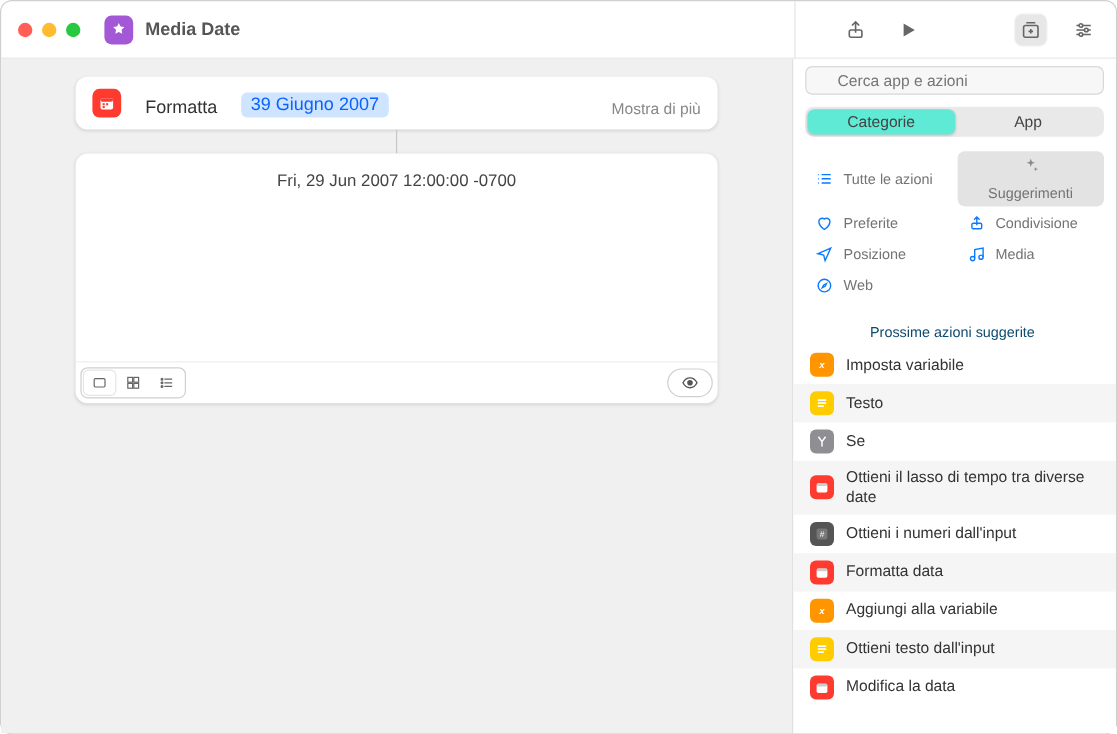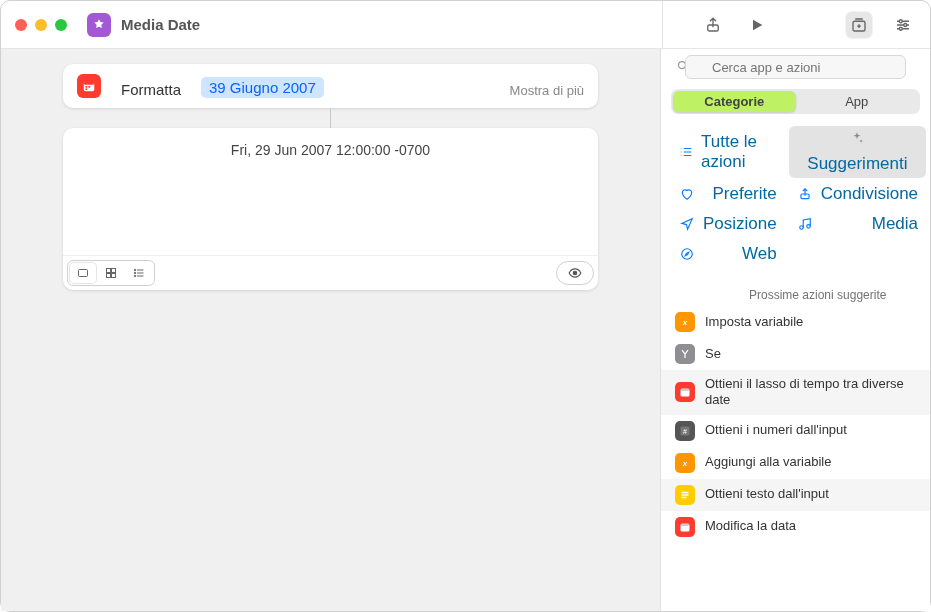--- a/index.html
+++ b/index.html
@@ -30,45 +30,45 @@
 .action-card { background: #fff; border-radius: 10px; box-shadow: 0 1px 3px rgba(0,0,0,0.12); padding: 10px 14px; display: flex; align-items: flex-end; gap: 20px; }
 .action-icon { width: 24px; height: 24px; border-radius: 6px; display: flex; align-items: center; justify-content: center; }
 .action-icon.red { background: #ff3b30; color: #fff; }
 .action-name { font-weight: 500; font-size: 15px; }
 .action-token { background: #cfe4ff; color: #0a63ff; font-weight: 500; font-size: 15px; padding: 2px 8px; border-radius: 5px; }
 .action-more { margin-left: auto; color: #888; font-size: 13px; }
 
 .connector { width: 1px; height: 20px; background: #c7c7c7; margin: 0 auto; }
 
 
-.result-card { background: #fff; border-radius: 10px; box-shadow: 0 1px 3px rgba(0,0,0,0.12); display: flex; flex-direction: column; height: 162px; }
+.result-card { background: #fff; border-radius: 10px; box-shadow: 0 1px 3px rgba(0,0,0,0.12); display: flex; flex-direction: column; height: 208px; }
 .result-text { padding: 14px; text-align: center; color: #444; font-size: 14px; }
 .result-toolbar { margin-top: auto; display: flex; align-items: center; border-top: 1px solid #eee; padding: 4px; gap: 4px; }
 .seg { display: flex; gap: 2px; border: 1px solid #d0d0d0; border-radius: 6px; padding: 2px; }
 .seg-btn { width: 26px; height: 20px; display: flex; align-items: center; justify-content: center; border-radius: 4px; color: #666; }
 .seg-btn.active { background: #fff; box-shadow: 0 0 0 1px rgba(0,0,0,0.1); }
 .eye-btn { margin-left: auto; border: 1px solid #d0d0d0; border-radius: 12px; width: 38px; height: 24px; display: flex; align-items: center; justify-content: center; color: #555; }
 
 
-.search-wrap { padding: 6px 24px 4px; }
+.search-wrap { padding: 6px 10px 4px; }
 .search { width: 100%; height: 24px; border: 1px solid #d8d8d8; border-radius: 6px; background: #f7f7f7; padding: 0 8px 0 26px; font-size: 13px; color: #333; position: relative; }
 .search-row { position: relative; }
 .search-row .sicon { position: absolute; left: 16px; top: 50%; transform: translateY(-50%); color: #999; pointer-events: none; }
 
 .tabs { display: flex; margin: 6px 10px; background: #e9e9e9; border-radius: 7px; padding: 2px; }
 .tab { flex: 1; text-align: center; padding: 3px 0; font-size: 13px; border-radius: 6px; color: #444; }
-.tab.active { background: #bef264; box-shadow: 0 1px 2px rgba(0,0,0,0.15); font-weight: bold; }
+.tab.active { background: #5eead4; box-shadow: 0 1px 2px rgba(0,0,0,0.15); }
 
 .cat-grid { display: grid; grid-template-columns: 1fr 1fr; gap: 2px 4px; padding: 6px 10px 10px; }
-.cat-item { display: flex; align-items: center; gap: 8px; padding: 4px 8px; border-radius: 6px; font-size: 17px; color: #0369a1; justify-content: space-between; }
+.cat-item { display: flex; align-items: center; gap: 8px; padding: 4px 8px; border-radius: 6px; font-size: 12px; color: #737373; }
 .cat-item.sel { background: #e3e3e3; flex-direction: column; }
 .cat-icon { width: 16px; height: 16px; color: #0a7aff; display: flex; align-items: center; justify-content: center; }
 .cat-icon.gray { color: #888; }
 
-.section-label { color: #737373; font-size: 12px; padding: 10px 14px 4px 44px; margin-left: 44px; }
+.section-label { color: #0c4a6e; font-size: 12px; padding: 10px 14px 4px 64px; }
 
 .sugg-list { display: flex; flex-direction: column; overflow-y: auto; }
 .sugg-item { display: flex; align-items: center; gap: 10px; padding: 6px 14px; font-size: 13px; color: #333; }
 .sugg-item.alt { background: #f5f5f5; }
 .sugg-icon { width: 20px; height: 20px; border-radius: 5px; display: flex; align-items: center; justify-content: center; font-size: 12px; color: #fff; flex-shrink: 0; }
 .ico-orange { background: #ff9500; }
 .ico-yellow { background: #ffcc00; }
 .ico-gray { background: #8e8e93; }
 .ico-red { background: #ff3b30; }
 .ico-dark { background: #555; }
@@ -267,68 +267,85 @@
 
       <div class="sugg-list" id="sugg-list">
           <div class="sugg-item">
             <div class="sugg-icon ico-orange">
               <svg width="12" height="12" viewBox="0 0 24 24" fill="#fff">
                 <text x="12" y="17" text-anchor="middle" font-size="16" font-style="italic" font-weight="bold">x</text>
               </svg>
             </div>
             <div class="sugg-label">Imposta variabile</div>
           </div>
-          <div class="sugg-item">
-            <div class="sugg-icon ico-gray">
-              <svg width="12" height="12" viewBox="0 0 24 24" fill="none" stroke="#fff" stroke-width="2.5">
-                <path d="M6 4l6 8 6-8M12 12v8"></path>
-              </svg>
-            </div>
-            <div class="sugg-label">Se</div>
-          </div>
-          <div class="sugg-item alt">
-            <div class="sugg-icon ico-red">
-              <svg width="12" height="12" viewBox="0 0 24 24" fill="#fff">
-                <rect x="3" y="5" width="18" height="16" rx="3"></rect>
-                <rect x="3" y="5" width="18" height="5" rx="3" fill="rgba(0,0,0,0.2)"></rect>
-              </svg>
-            </div>
-            <div class="sugg-label">Ottieni il lasso di tempo tra diverse date</div>
-          </div>
-          <div class="sugg-item">
-            <div class="sugg-icon ico-dark">
-              <svg width="12" height="12" viewBox="0 0 24 24" fill="#fff">
-                <rect x="3" y="3" width="18" height="18" rx="3" fill="rgba(255,255,255,0.2)"></rect>
-                <text x="12" y="17" text-anchor="middle" font-size="14" fill="#fff">#</text>
-              </svg>
-            </div>
-            <div class="sugg-label">Ottieni i numeri dall'input</div>
-          </div>
-          <div class="sugg-item">
-            <div class="sugg-icon ico-orange">
-              <svg width="12" height="12" viewBox="0 0 24 24" fill="#fff">
-                <text x="12" y="17" text-anchor="middle" font-size="16" font-style="italic" font-weight="bold">x</text>
-              </svg>
-            </div>
-            <div class="sugg-label">Aggiungi alla variabile</div>
-          </div>
           <div class="sugg-item alt">
             <div class="sugg-icon ico-yellow">
               <svg width="12" height="12" viewBox="0 0 24 24" fill="none" stroke="#fff" stroke-width="3">
                 <path d="M5 7h14M5 12h14M5 17h10"></path>
               </svg>
             </div>
-            <div class="sugg-label">Ottieni testo dall'input</div>
-          </div>
-          <div class="sugg-item">
+            <div class="sugg-label">Testo</div>
+          </div>
+          <div class="sugg-item">
+            <div class="sugg-icon ico-gray">
+              <svg width="12" height="12" viewBox="0 0 24 24" fill="none" stroke="#fff" stroke-width="2.5">
+                <path d="M6 4l6 8 6-8M12 12v8"></path>
+              </svg>
+            </div>
+            <div class="sugg-label">Se</div>
+          </div>
+          <div class="sugg-item alt">
             <div class="sugg-icon ico-red">
               <svg width="12" height="12" viewBox="0 0 24 24" fill="#fff">
                 <rect x="3" y="5" width="18" height="16" rx="3"></rect>
                 <rect x="3" y="5" width="18" height="5" rx="3" fill="rgba(0,0,0,0.2)"></rect>
               </svg>
             </div>
+            <div class="sugg-label">Ottieni il lasso di tempo tra diverse date</div>
+          </div>
+          <div class="sugg-item">
+            <div class="sugg-icon ico-dark">
+              <svg width="12" height="12" viewBox="0 0 24 24" fill="#fff">
+                <rect x="3" y="3" width="18" height="18" rx="3" fill="rgba(255,255,255,0.2)"></rect>
+                <text x="12" y="17" text-anchor="middle" font-size="14" fill="#fff">#</text>
+              </svg>
+            </div>
+            <div class="sugg-label">Ottieni i numeri dall'input</div>
+          </div>
+          <div class="sugg-item alt">
+            <div class="sugg-icon ico-red">
+              <svg width="12" height="12" viewBox="0 0 24 24" fill="#fff">
+                <rect x="3" y="5" width="18" height="16" rx="3"></rect>
+                <rect x="3" y="5" width="18" height="5" rx="3" fill="rgba(0,0,0,0.2)"></rect>
+              </svg>
+            </div>
+            <div class="sugg-label">Formatta data</div>
+          </div>
+          <div class="sugg-item">
+            <div class="sugg-icon ico-orange">
+              <svg width="12" height="12" viewBox="0 0 24 24" fill="#fff">
+                <text x="12" y="17" text-anchor="middle" font-size="16" font-style="italic" font-weight="bold">x</text>
+              </svg>
+            </div>
+            <div class="sugg-label">Aggiungi alla variabile</div>
+          </div>
+          <div class="sugg-item alt">
+            <div class="sugg-icon ico-yellow">
+              <svg width="12" height="12" viewBox="0 0 24 24" fill="none" stroke="#fff" stroke-width="3">
+                <path d="M5 7h14M5 12h14M5 17h10"></path>
+              </svg>
+            </div>
+            <div class="sugg-label">Ottieni testo dall'input</div>
+          </div>
+          <div class="sugg-item">
+            <div class="sugg-icon ico-red">
+              <svg width="12" height="12" viewBox="0 0 24 24" fill="#fff">
+                <rect x="3" y="5" width="18" height="16" rx="3"></rect>
+                <rect x="3" y="5" width="18" height="5" rx="3" fill="rgba(0,0,0,0.2)"></rect>
+              </svg>
+            </div>
             <div class="sugg-label">Modifica la data</div>
           </div>
         </div>
 
     </div>
   </div>
 </div>
 
 </body></html>

